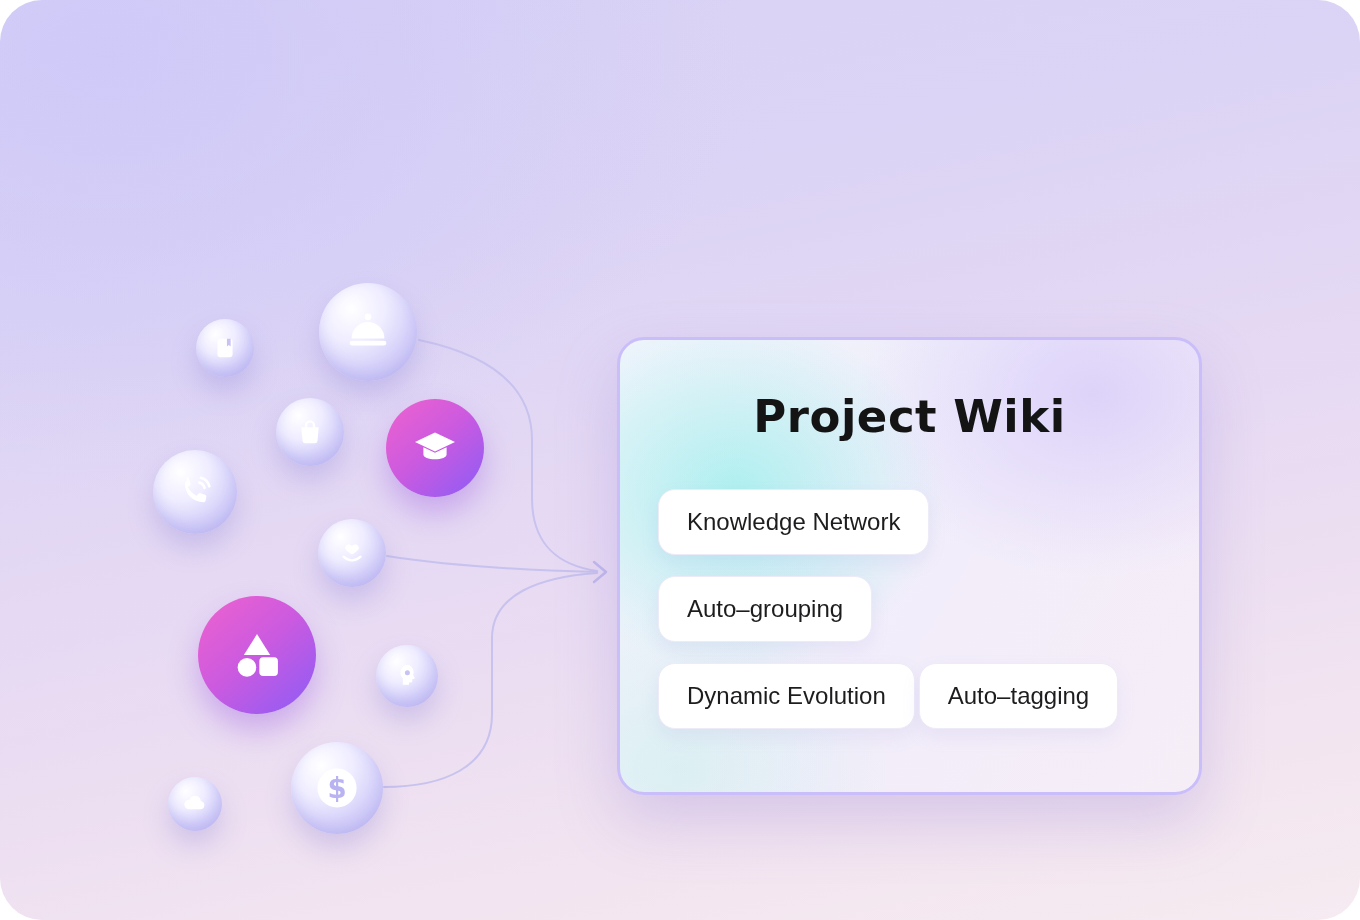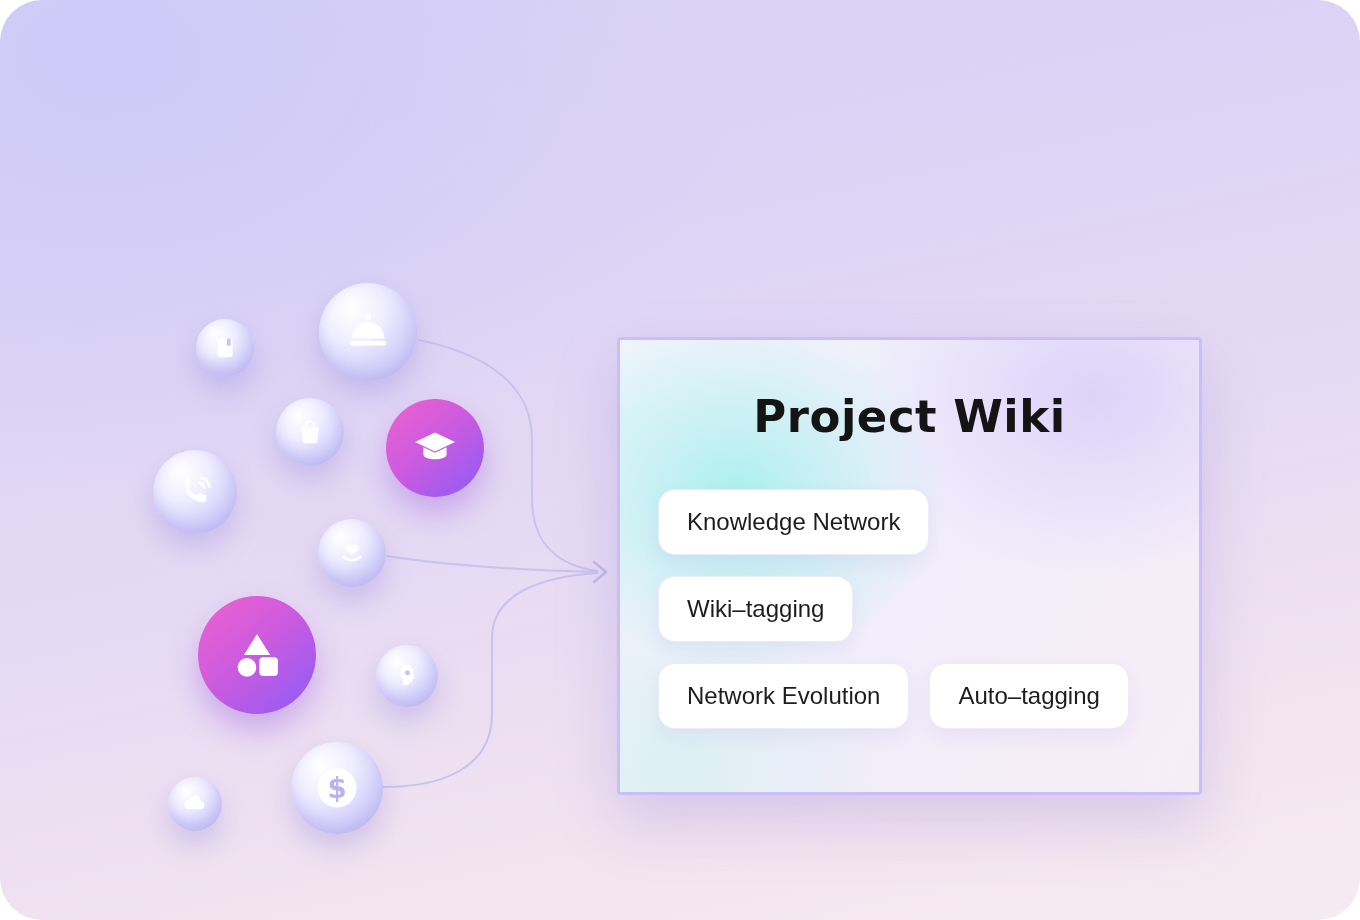--- a/index.html
+++ b/index.html
@@ -41,21 +41,21 @@
     background: linear-gradient(138deg, #ef62cd 0%, #cb5ae0 48%, #8b5cf6 100%);
     box-shadow: 0 16px 30px rgba(158,92,226,0.40);
   }
   .bubble svg { display: block; }
 
   
   .panel {
     position: absolute;
     left: 617px; top: 337px;
     width: 585px; height: 458px;
-    border-radius: 4px;
+    border-radius: 27px;
     border: 3px solid #c9befa;
     background:
       radial-gradient(300px 250px at 20% 34%, rgba(120,238,230,0.55), rgba(120,238,230,0) 70%),
       radial-gradient(340px 260px at 82% 12%, rgba(214,202,250,0.75), rgba(214,202,250,0) 70%),
       radial-gradient(300px 240px at 10% 95%, rgba(170,240,225,0.30), rgba(170,240,225,0) 70%),
       linear-gradient(120deg, #eef4fb 0%, #f2edfa 55%, #f6eef7 100%);
     box-shadow: 0 26px 60px rgba(142,122,212,0.28);
     z-index: 2;
   }
   .panel-title {
@@ -64,21 +64,21 @@
     font-family: "DejaVu Sans", sans-serif;
     font-weight: 800;
     font-size: 45px;
     letter-spacing: 0.5px;
     color: #141414;
   }
   .pills {
     margin: 46px 0 0 38px;
     display: flex; flex-direction: column; gap: 21px;
   }
-  .pill-row { display: flex; gap: 20px; }
+  .pill-row { display: flex; gap: 4px; }
   .pill {
     height: 66px; line-height: 64px;
     padding: 0 28px;
     background: #ffffff;
     border: 1px solid #edebf8;
     border-radius: 17px;
     font-size: 24px;
     color: #1d1d1f;
     white-space: nowrap;
     box-shadow: 0 8px 18px rgba(150,140,220,0.12);
@@ -188,22 +188,22 @@
     </span>
   </div>
 
   <div class="panel">
     <div class="panel-title">Project Wiki</div>
     <div class="pills">
       <div class="pill-row">
         <div class="pill">Knowledge Network</div>
       </div>
       <div class="pill-row">
-        <div class="pill">Wiki–tagging</div>
+        <div class="pill">Auto–grouping</div>
       </div>
       <div class="pill-row">
-        <div class="pill">Network Evolution</div>
+        <div class="pill">Dynamic Evolution</div>
         <div class="pill">Auto–tagging</div>
       </div>
     </div>
   </div>
 
 </div>
 
 </body></html>

